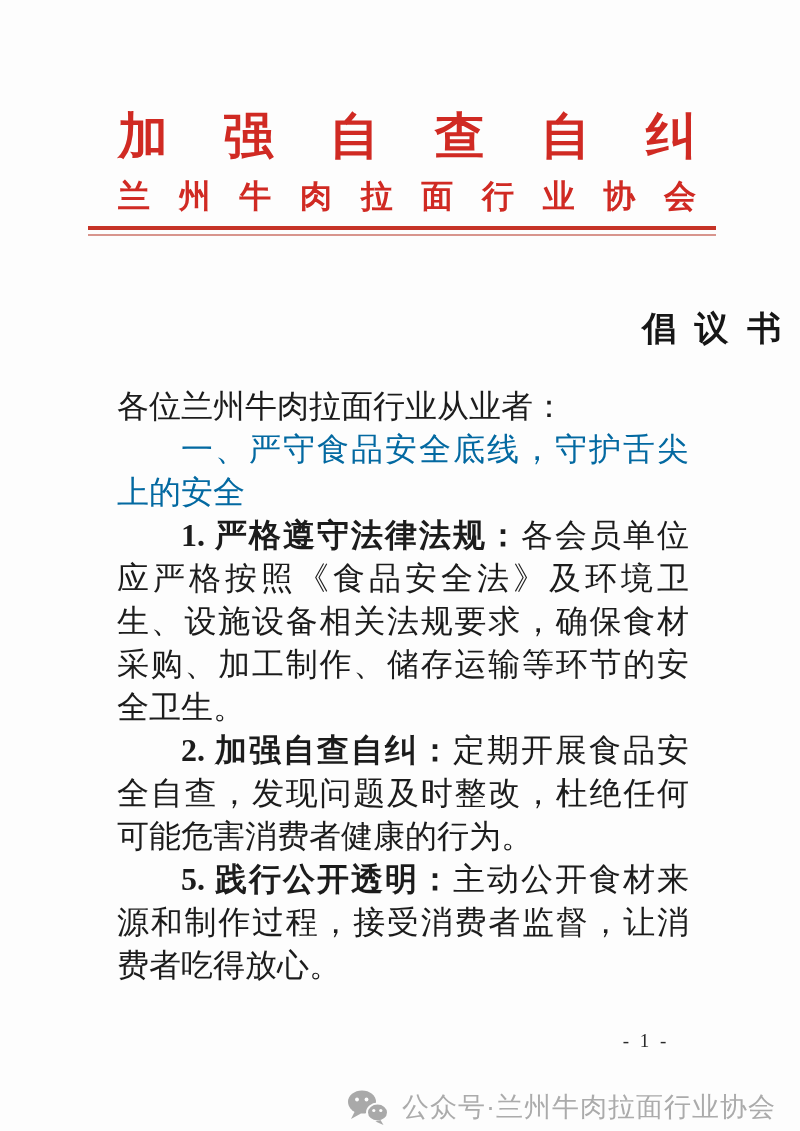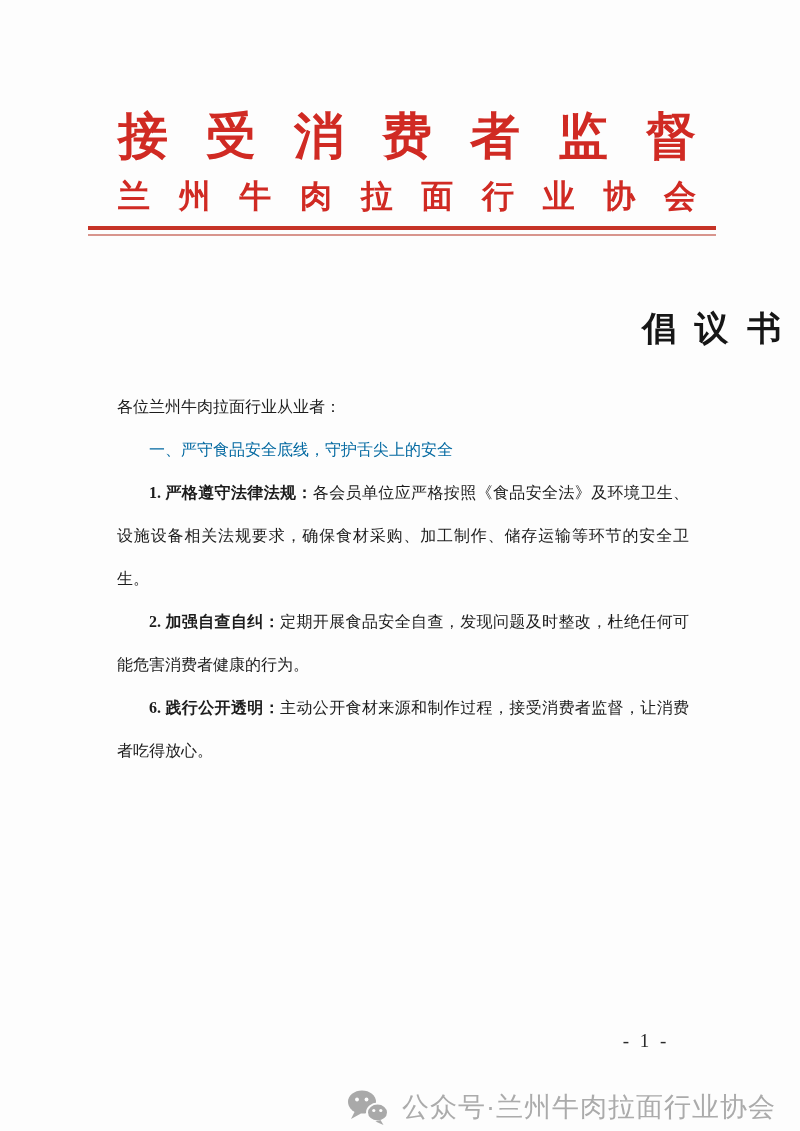--- a/index.html
+++ b/index.html
@@ -35,21 +35,21 @@
     position:absolute; top:306px; left:0; width:800px;
     margin:0; text-align:right;
     font-size:34px; line-height:46px; font-weight:600;
     letter-spacing:0.55em; padding-left:0.55em; box-sizing:border-box;
     color:#161616;
   }
 
   
   .bodytext {
     position:absolute; top:385px; left:117px; width:572px;
-    font-size:16px; line-height:43px; color:#1c1c1c;
+    font-size:32px; line-height:43px; color:#1c1c1c;
     text-align:justify;
   }
   .bodytext p { margin:0; }
   .salutation { text-indent:0; }
   .para { text-indent:2em; }
   .heading {
     text-indent:2em;
     font-family:"Liberation Sans", sans-serif;
     font-weight:normal; color:#0369a1;
   }
@@ -71,21 +71,21 @@
     font-size:27px; line-height:34px; letter-spacing:1px;margin-top:10px;
   }
   .wx-icon { display:inline-flex; }
 </style>
 </head>
 <body>
 
 <div class="doc">
 
   <div class="letterhead">
-    <div class="lh-line1">接受消费者监督</div>
+    <div class="lh-line1">加强自查自纠</div>
     <div class="lh-line2">兰州牛肉拉面行业协会</div>
   </div>
 
   <div class="rule">
     <div class="rule-thick"></div>
     <div class="rule-thin"></div>
   </div>
 
   <h1 class="title">倡议书</h1>
 
@@ -97,21 +97,21 @@
 
     <p class="para">
       <span class="lead">1. 严格遵守法律法规：</span><span>各会员单位应严格按照《食品安全法》及环境卫生、设施设备相关法规要求，确保食材采购、加工制作、储存运输等环节的安全卫生。</span>
     </p>
 
     <p class="para">
       <span class="lead">2. 加强自查自纠：</span><span>定期开展食品安全自查，发现问题及时整改，杜绝任何可能危害消费者健康的行为。</span>
     </p>
 
     <p class="para">
-      <span class="lead">6. 践行公开透明：</span><span>主动公开食材来源和制作过程，接受消费者监督，让消费者吃得放心。</span>
+      <span class="lead">5. 践行公开透明：</span><span>主动公开食材来源和制作过程，接受消费者监督，让消费者吃得放心。</span>
     </p>
   </div>
 
   <div class="page-number">- 1 -</div>
 
   <div class="watermark">
     <span class="wx-icon">
       <svg width="44" height="36" viewBox="0 0 44 36" aria-hidden="true">
         <ellipse cx="16" cy="13" rx="14" ry="11.5" fill="#a9a9a9"></ellipse>
         <path d="M9 22 L5 30 L15 24.5 Z" fill="#a9a9a9"></path>

